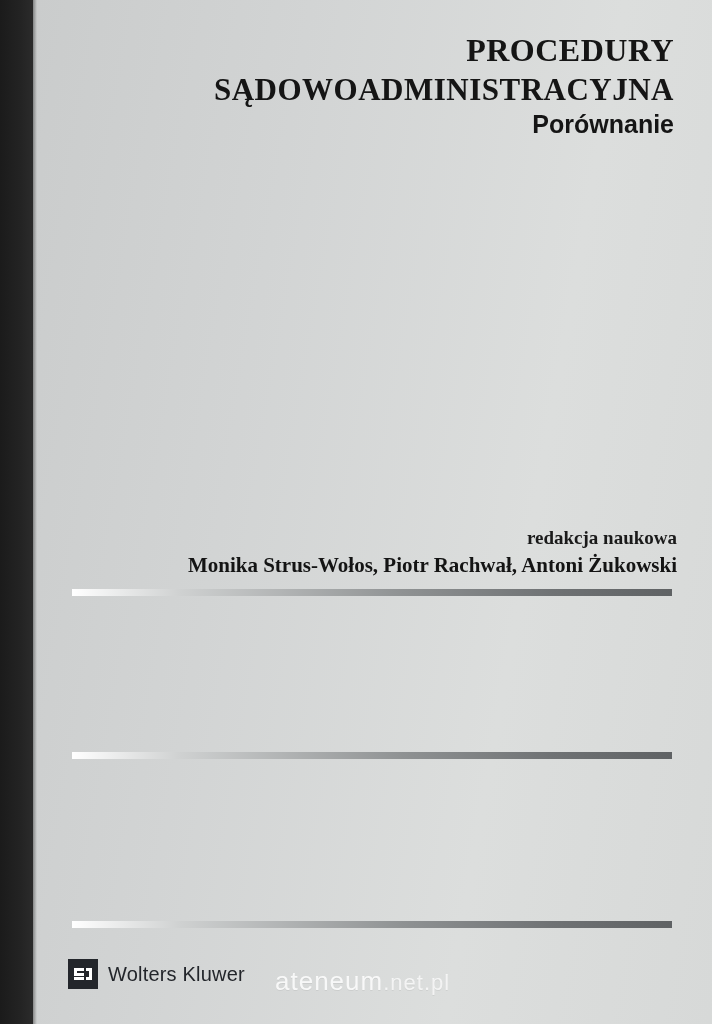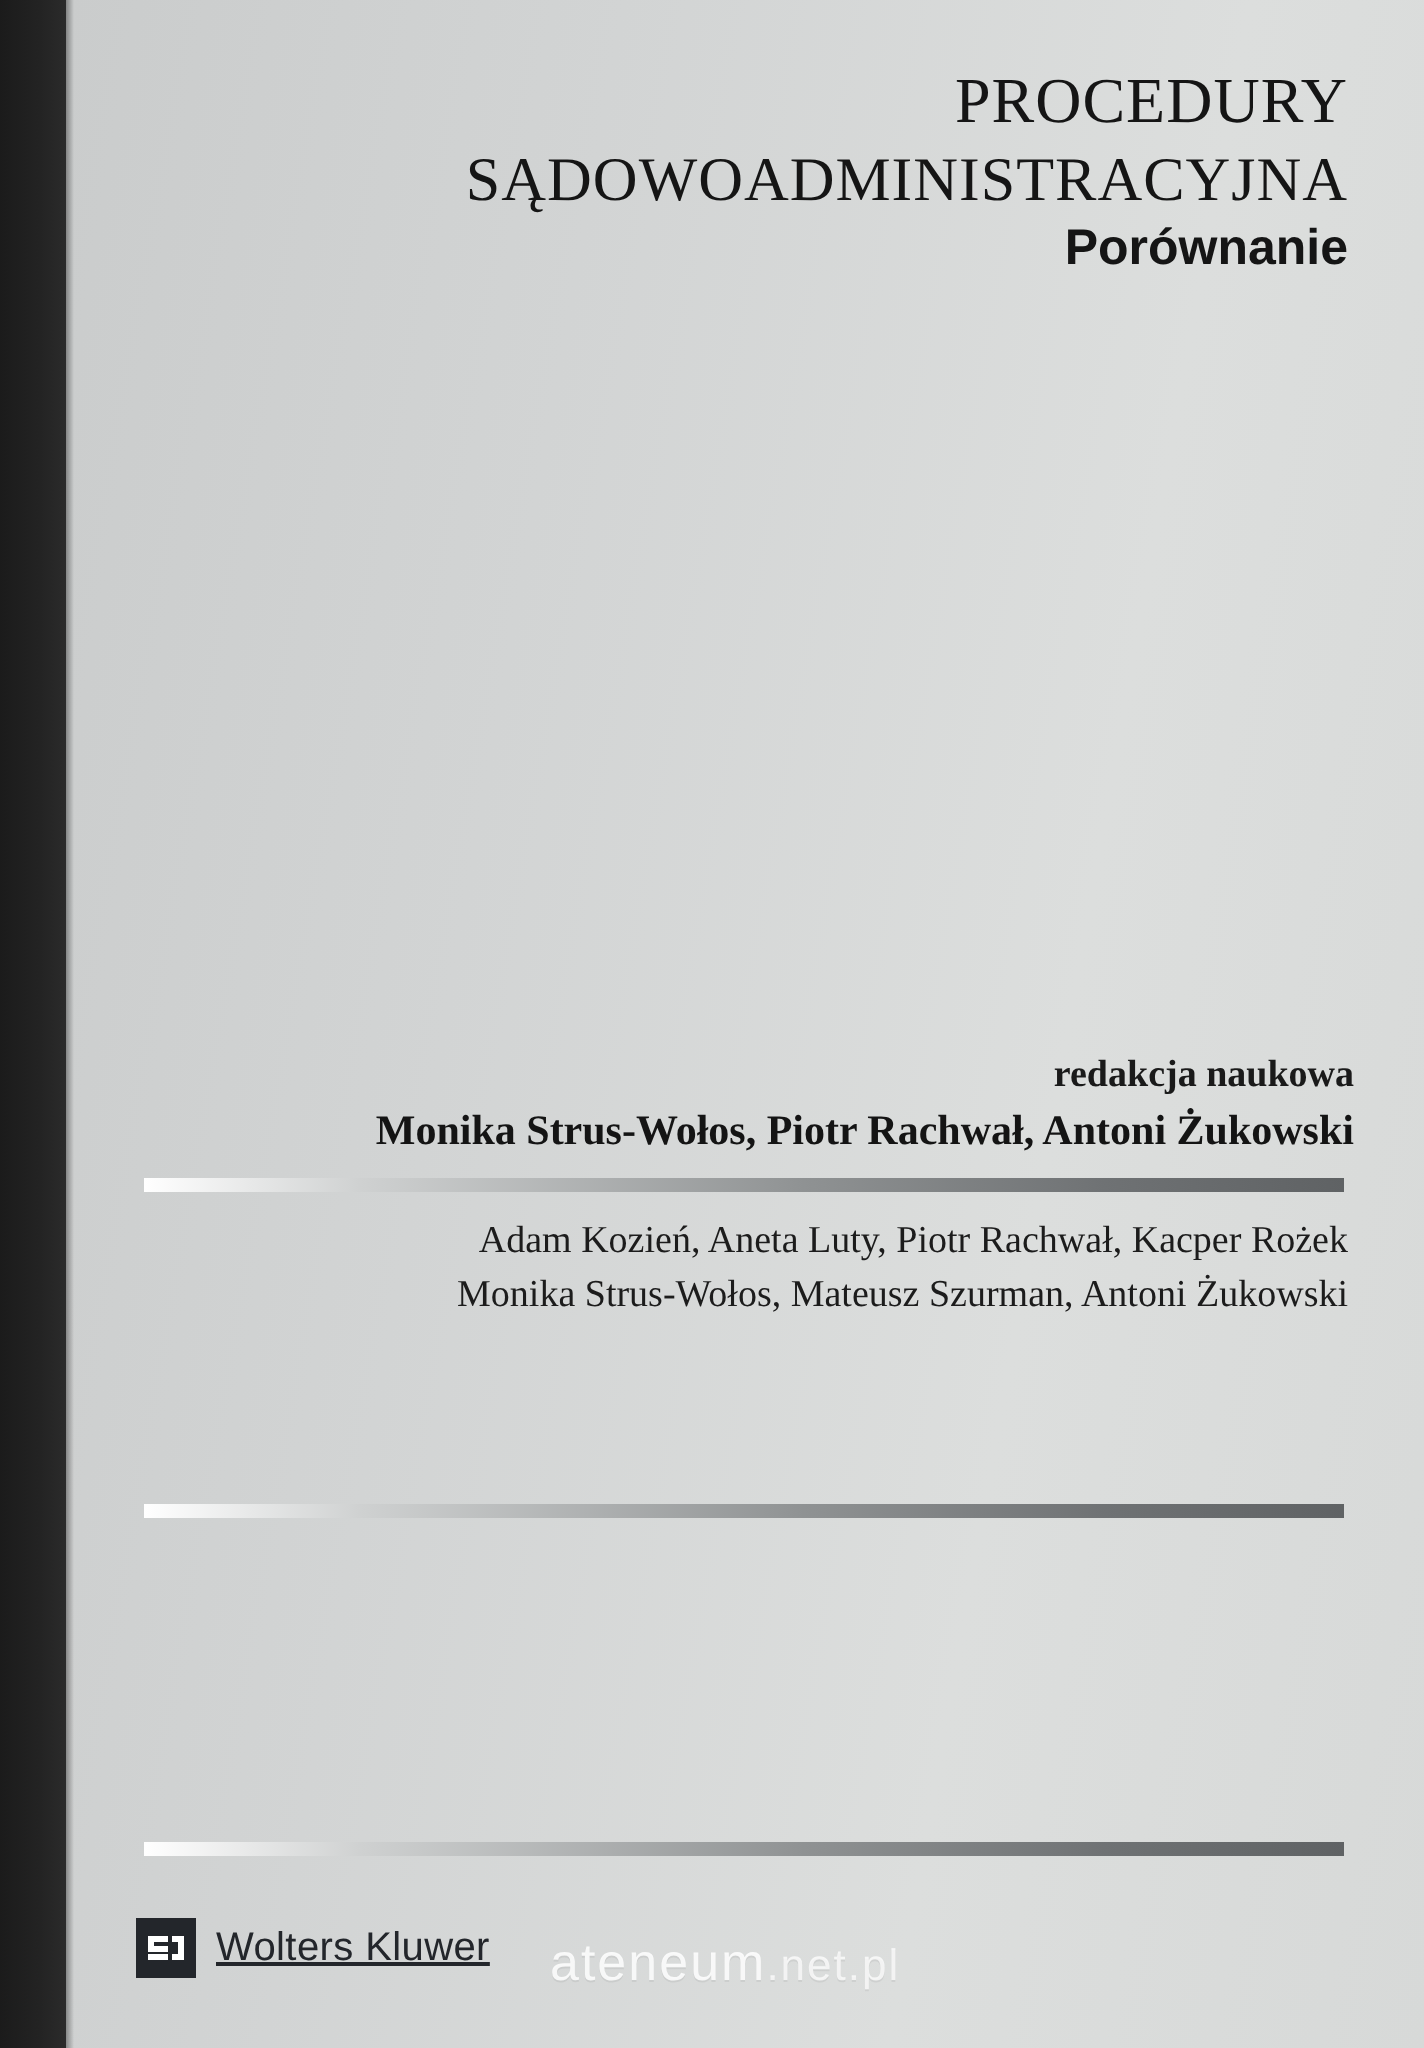--- a/index.html
+++ b/index.html
@@ -39,21 +39,21 @@
   }
 
   .title-block {
     position: absolute;
     right: 38px;
     top: 30px;
     width: 610px;
     text-align: right;
   }
   .title-line {
-    font-weight: normal;
+    font-weight: bold;
     font-size: 32px;
     line-height: 40px;
     letter-spacing: 0.5px;
     color: #151515;
     font-family: "Liberation Serif", serif;
   }
   .title-line.l3 {
     font-size: 31px;
   }
   .subtitle {
@@ -119,21 +119,20 @@
   .logo-mark {
     width: 30px;
     height: 30px;
     position: relative;
   }
   .logo-text {
     font-size: 20px;
     color: #23262b;
     font-family: "Liberation Sans", sans-serif;
     letter-spacing: 0.2px;
-    text-decoration: underline;
   }
 
   .watermark {
     position: absolute;
     left: 275px;
     bottom: 27px;
     font-size: 26px;
     font-family: "Liberation Sans", sans-serif;
     color: rgba(255,255,255,0.85);
     letter-spacing: 1px;
@@ -158,24 +157,20 @@
     <div class="subtitle">Porównanie</div>
   </div>
 
   <div class="editors-block">
     <div class="editors-label">redakcja naukowa</div>
     <div class="editors-names">Monika Strus-Wołos, Piotr Rachwał, Antoni Żukowski</div>
   </div>
 
   <div class="rule r1"></div>
 
-  <div class="authors-block">
-    <div class="authors-line">Adam Kozień, Aneta Luty, Piotr Rachwał, Kacper Rożek</div>
-    <div class="authors-line">Monika Strus-Wołos, Mateusz Szurman, Antoni Żukowski</div>
-  </div>
 
   <div class="rule r2"></div>
   <div class="rule r3"></div>
 
   <div class="logo">
     <span class="logo-mark">
       <svg width="30" height="30" viewBox="0 0 30 30" aria-hidden="true">
         <rect x="0" y="0" width="30" height="30" fill="#23262b"></rect>
         <path d="M6 9 h10 v3 h-7 v2 h7 v3 h-10 z" fill="#ffffff"></path>
         <path d="M18 9 h6 v12 h-6 v-3 h3 v-6 h-3 z" fill="#ffffff"></path>

